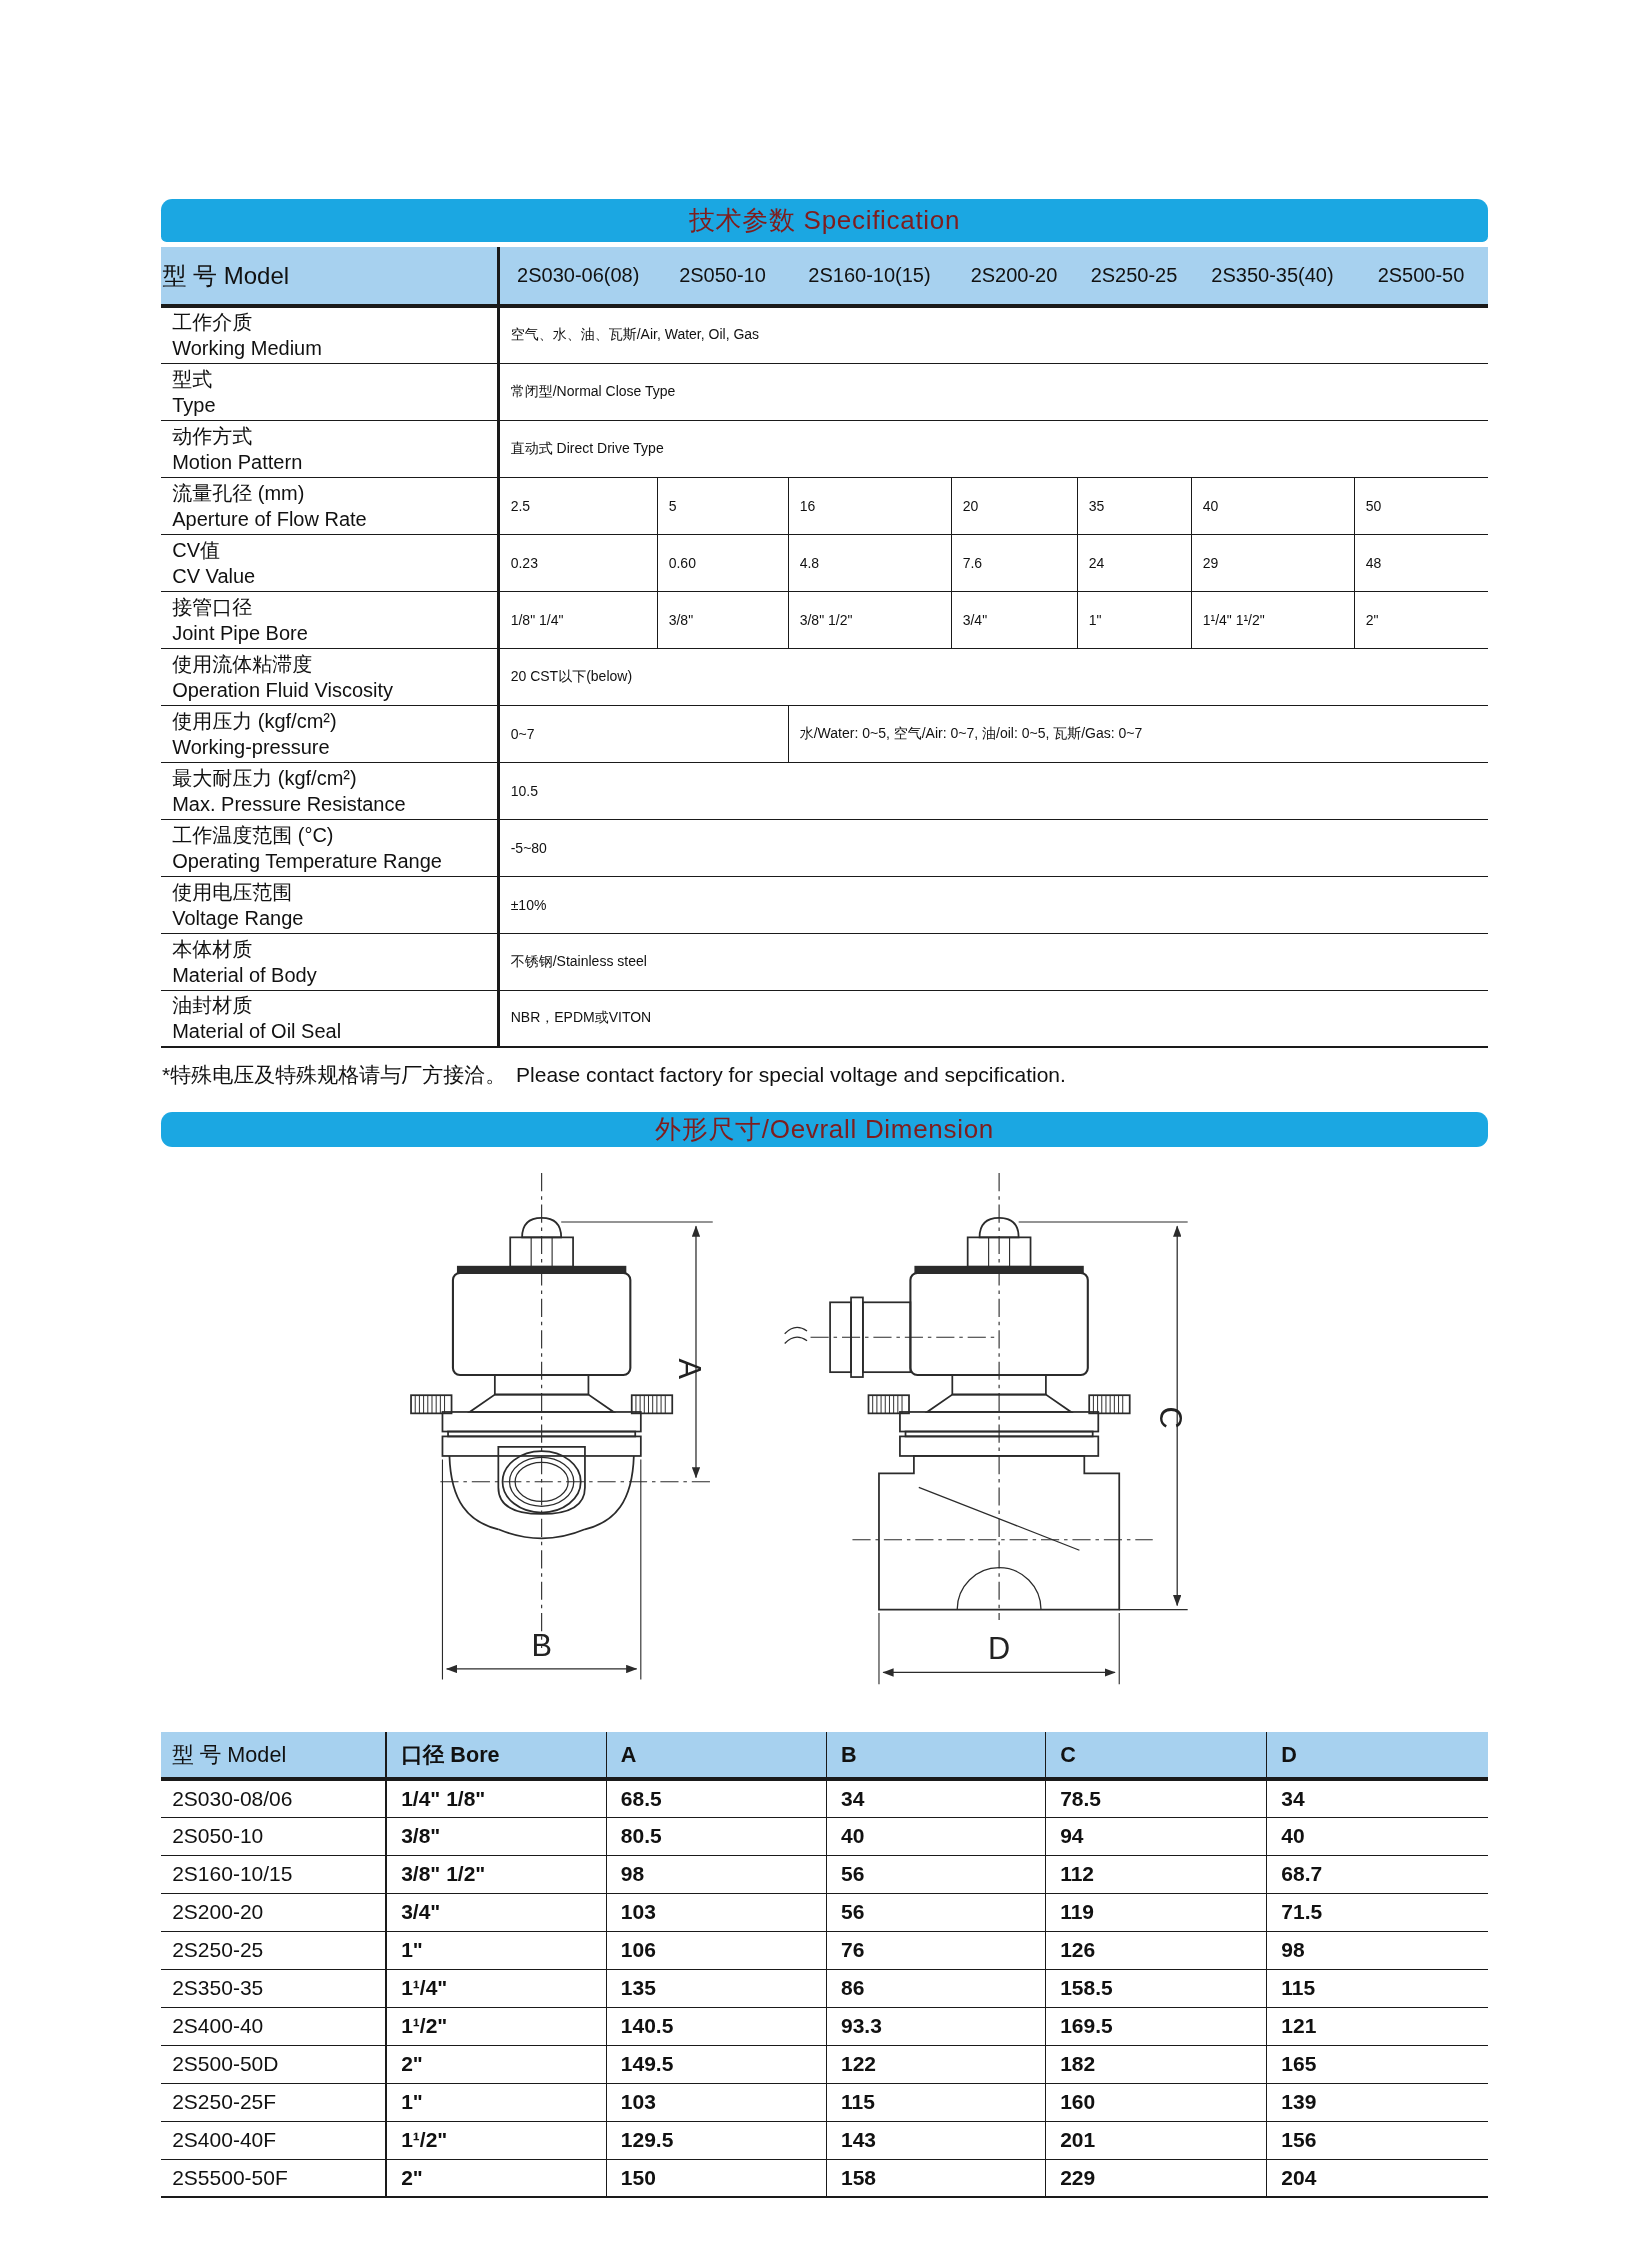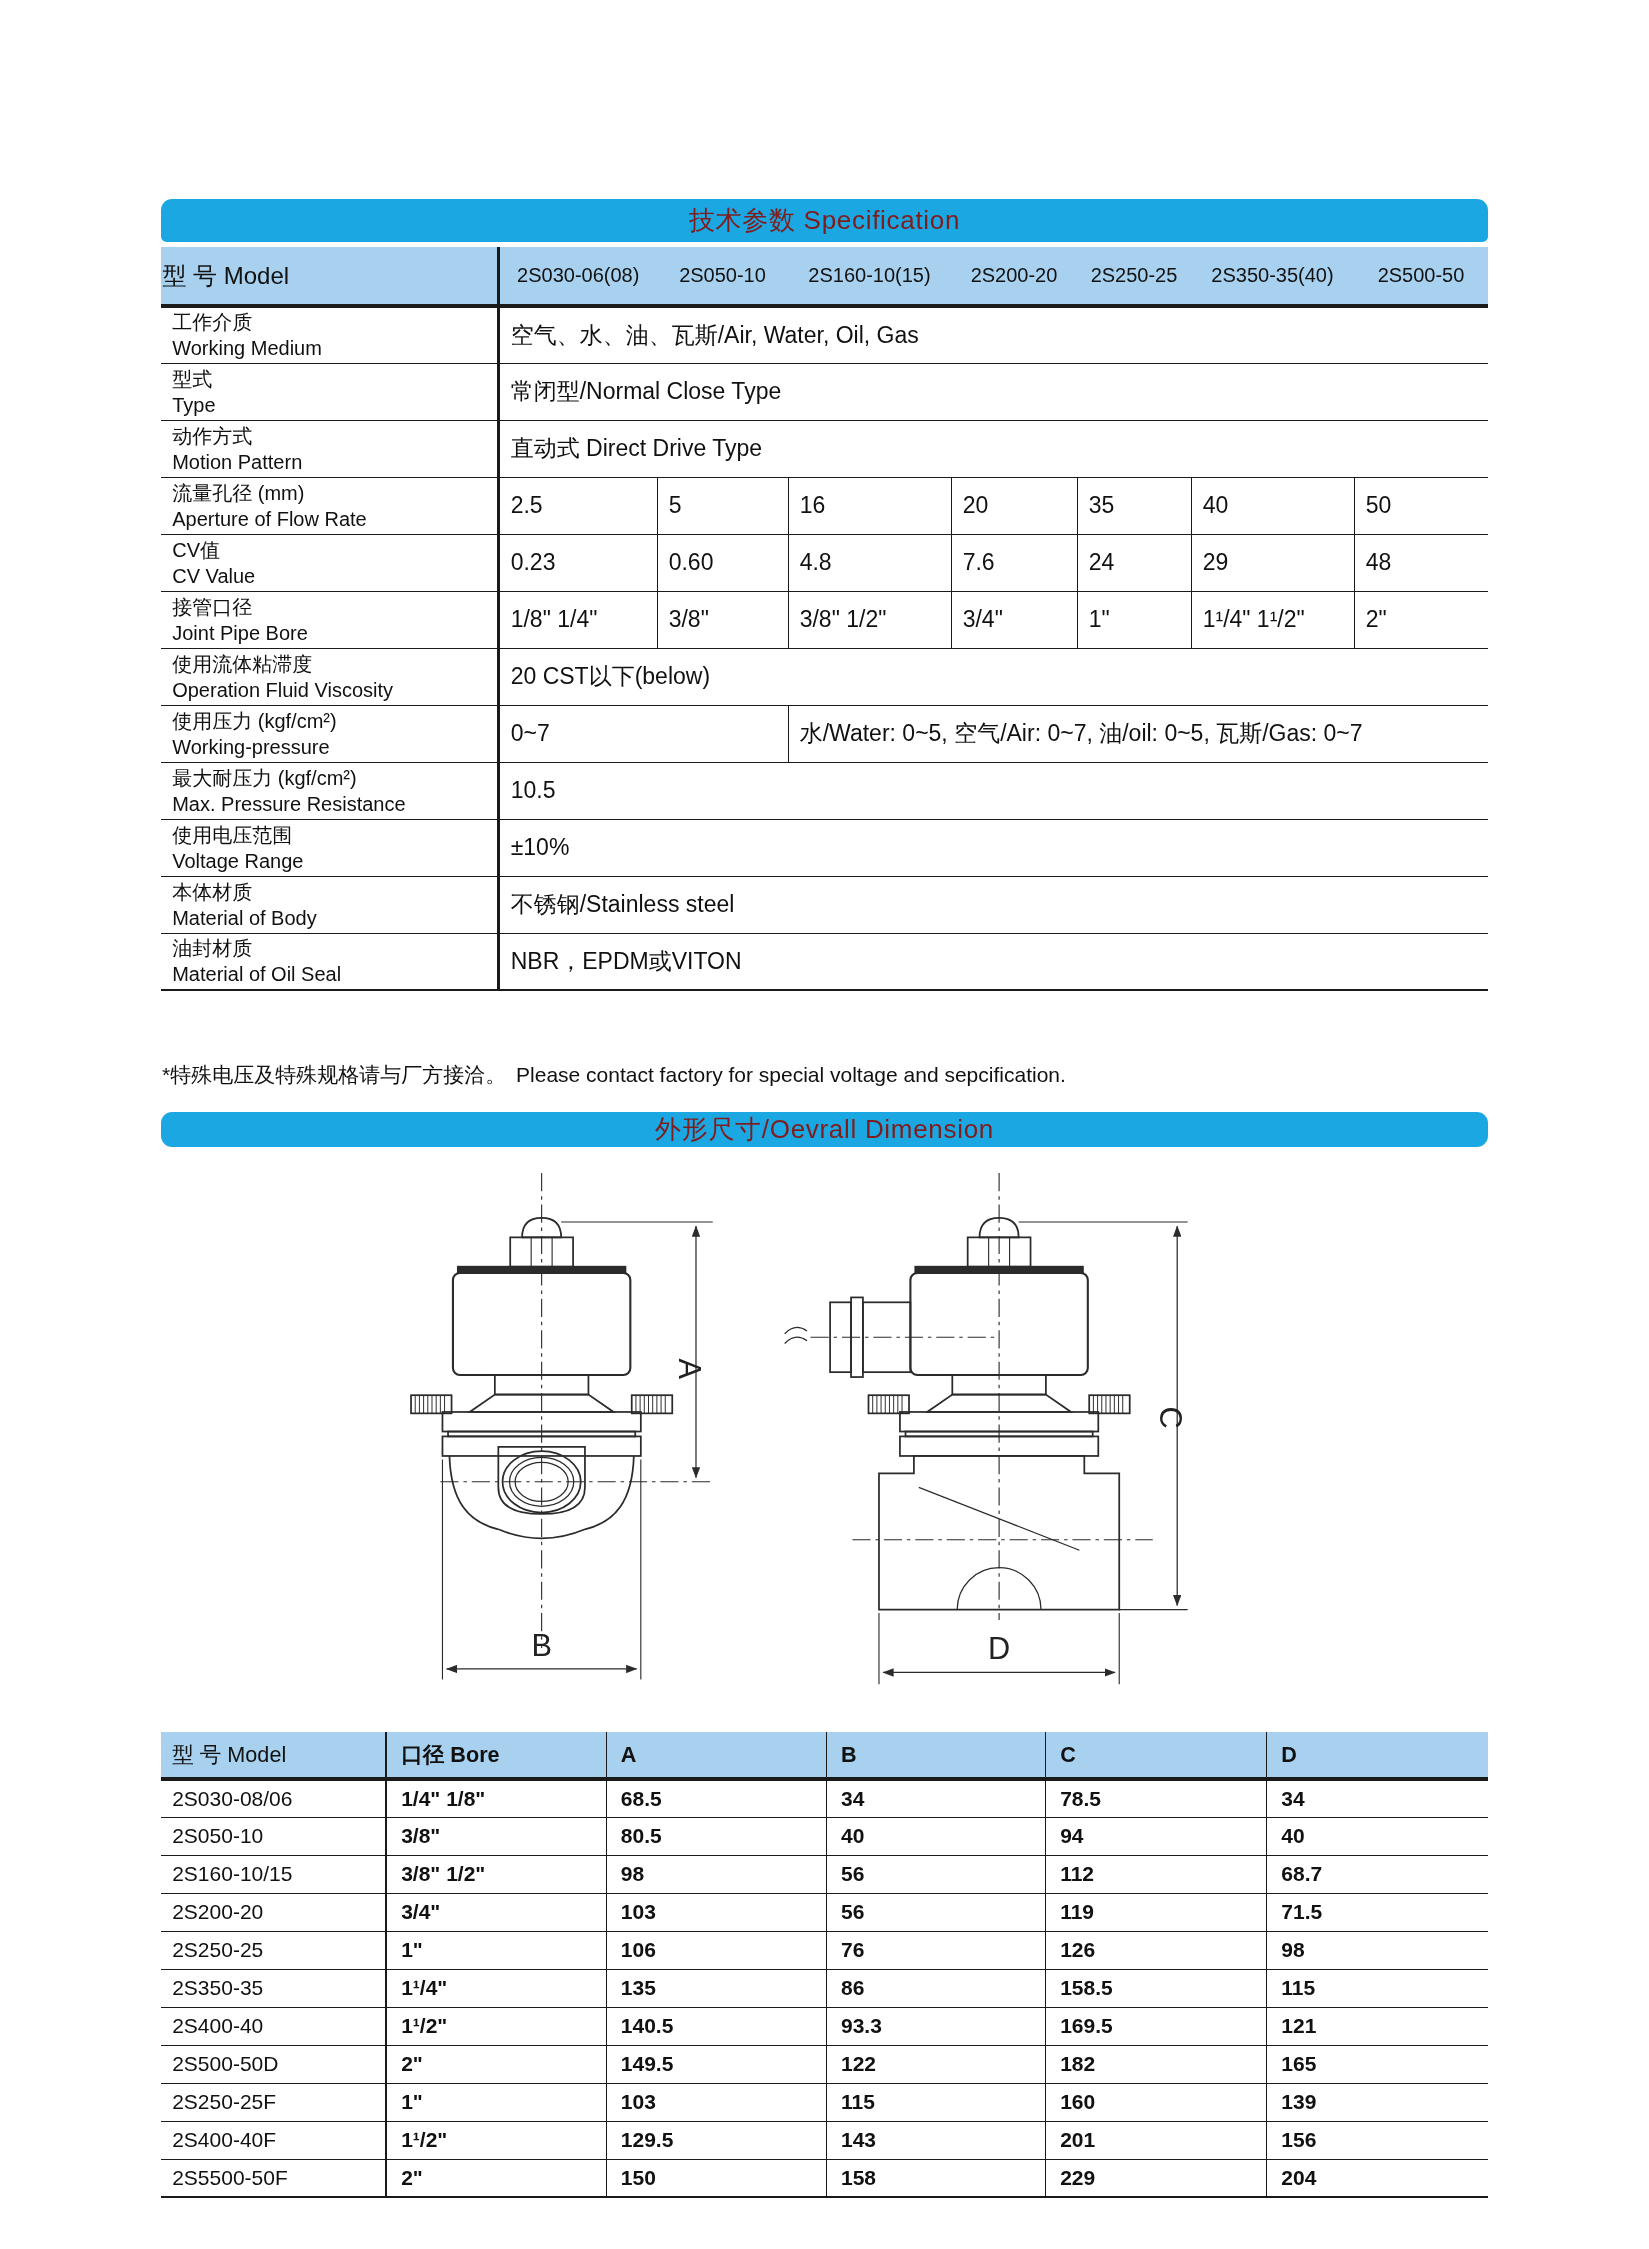--- a/index.html
+++ b/index.html
@@ -9,21 +9,21 @@
   .title-bar{position:absolute;left:161px;width:1327px;background:#1BA7E2;color:#7f1d1d;
     display:flex;align-items:center;justify-content:center;font-size:26px;letter-spacing:0.7px;}
   #spec-bar{top:199px;height:43px;border-radius:11.2px 11.2px 5.6px 5.6px;}
   #dim-bar{top:1112px;height:35px;border-radius:11.2px;}
 
   table{border-collapse:collapse;table-layout:fixed;}
   td{vertical-align:middle;}
 
   
   #spec-table{position:absolute;left:161px;top:247px;width:1327px;}
-  #spec-table td{border-top:1.4px solid #1a1a1a;font-size:23px;}
+  #spec-table td{border-top:1.4px solid #1a1a1a;font-size:14px;}
   #spec-table tr{height:57px;}
   #spec-table tr.model-row{height:59px;}
   #spec-table tr.model-row td{border-top:none;border-bottom:4.2px solid #1a1a1a;background:#A7D1EF;
     font-size:20px;text-align:center;padding:0 1.4px;}
   #spec-table tr.model-row td.lbl{text-align:left;font-size:24px;}
   #spec-table td.lbl{border-right:3.5px solid #1a1a1a;padding-left:11.2px;font-size:20px;line-height:26px;}
   #spec-table td.val{border-left:1.4px solid #1a1a1a;padding-left:11.2px;}
   #spec-table tr.last td{border-bottom:2.1px solid #1a1a1a;}
 
   
@@ -152,20 +152,27 @@
     </tr>
     <tr>
       <td class="lbl">
         <div>最大耐压力 (kgf/cm²)</div>
         <div>Max. Pressure Resistance</div>
       </td>
       <td class="val" colspan="7">10.5</td>
     </tr>
     <tr>
       <td class="lbl">
+        <div>工作温度范围 (°C)</div>
+        <div>Operating Temperature Range</div>
+      </td>
+      <td class="val" colspan="7">-5~80</td>
+    </tr>
+    <tr>
+      <td class="lbl">
         <div>使用电压范围</div>
         <div>Voltage Range</div>
       </td>
       <td class="val" colspan="7">±10%</td>
     </tr>
     <tr>
       <td class="lbl">
         <div>本体材质</div>
         <div>Material of Body</div>
       </td>

